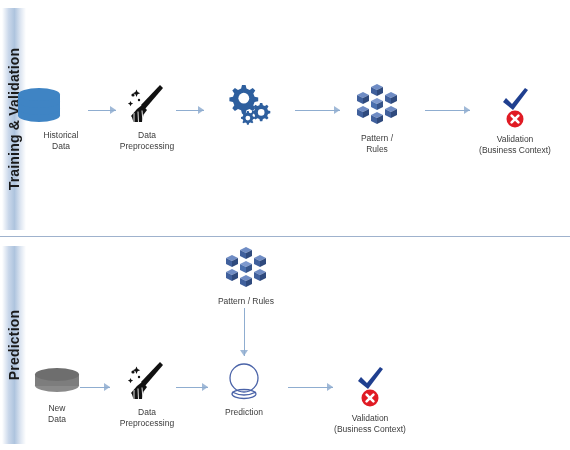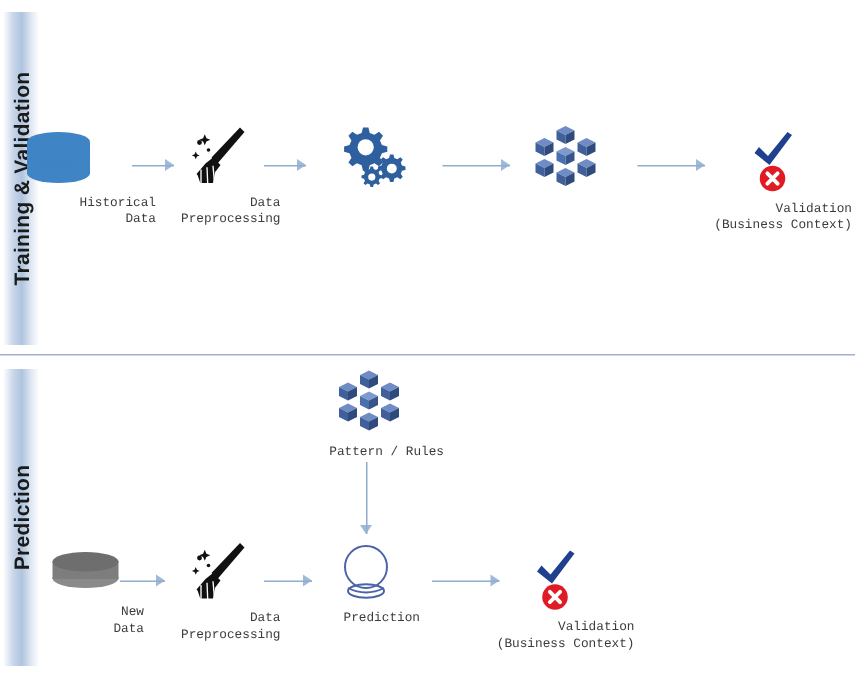--- a/index.html
+++ b/index.html
@@ -16,21 +16,21 @@
     white-space:nowrap;font-weight:bold;font-size:14px;color:#1a1a1a;
     letter-spacing:0.2px;}
   #band-training{top:8px;height:222px;}
   #band-prediction{top:246px;height:198px;}
 
   
   .divider{position:absolute;left:0;width:570px;height:0;
     border-top:1px solid #9fb2cd;}
 
   
-  .node{position:absolute;text-align:right;font-family:Liberation Mono, monospace;}
+  .node{position:absolute;text-align:center;}
   .node .icon{position:relative;margin:0 auto;}
   .node .label{font-size:8.5px;line-height:11px;color:#3b3b3b;
     white-space:pre-line;margin-top:5px;}
 
   
   .harrow{position:absolute;height:10px;}
   .harrow .shaft{position:absolute;left:0;top:4px;height:1px;width:100%;
     background:#8fadd0;}
   .harrow .head{position:absolute;right:0;top:0px;width:0;height:0;
     border-top:4px solid transparent;border-bottom:4px solid transparent;
@@ -173,20 +173,22 @@
             <path d="M12 3 L12 9 L6 12 L6 6 Z" fill="#2f4a7d"></path>
           </g>
           <g transform="translate(18,18)">
             <path d="M0 3 L6 0 L12 3 L6 6 Z" fill="#7e99ce"></path>
             <path d="M0 3 L6 6 L6 12 L0 9 Z" fill="#4a6fae"></path>
             <path d="M12 3 L12 9 L6 12 L6 6 Z" fill="#36548a"></path>
           </g>
         </g>
       </svg>
     </div>
+    <div class="label">Pattern /
+Rules</div>
   </div>
 
   <div class="harrow" style="left:425px;top:106px;width:45px;">
     <div class="shaft"></div>
       <div class="head"></div>
   </div>
 
   <div class="node" style="left:462px;top:83px;width:106px;">
     <div class="icon" style="width:42px;height:46px;">
       <svg width="42" height="46" viewBox="0 0 42 46">

